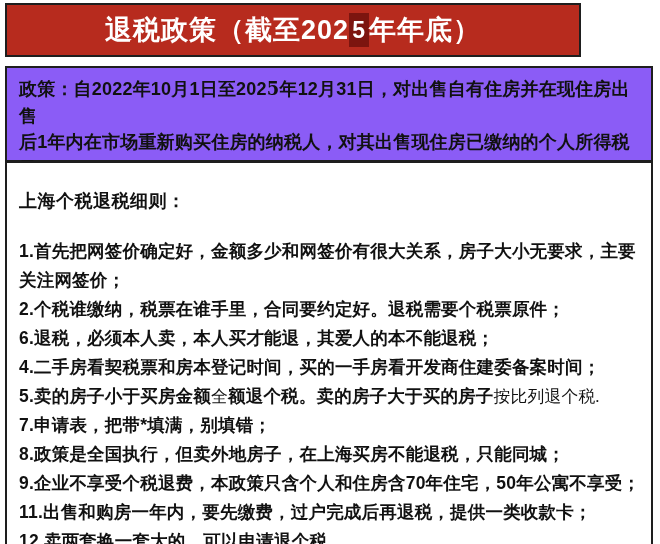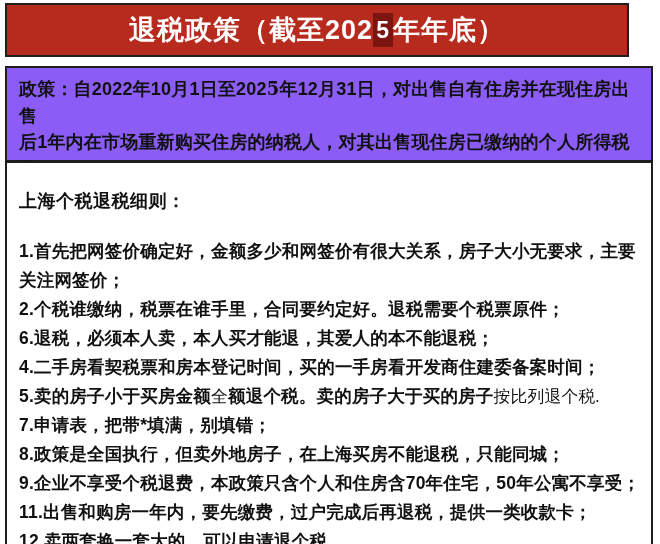--- a/index.html
+++ b/index.html
@@ -10,21 +10,21 @@
     --watermark-gray:#d7d7d7;
   }
   *{margin:0;padding:0;box-sizing:border-box;}
   html,body{background:#ffffff;}
   body{
     width:660px;height:544px;position:relative;overflow:hidden;
     font-family:"Liberation Sans","DejaVu Sans",sans-serif;
     color:var(--text-black);
   }
   .banner{
-    position:absolute;left:5px;top:3px;width:624px;height:54px;
+    position:absolute;left:5px;top:3px;width:576px;height:54px;
     background:var(--banner-red);
     border:2px solid var(--border-dark);
     display:flex;align-items:center;justify-content:center;
   }
   .banner-title{
     color:#ffffff;font-size:27px;font-weight:700;letter-spacing:1px;
     line-height:50px;white-space:nowrap;
   }
   .title-hl{
     display:inline-block;background:var(--highlight-patch);

